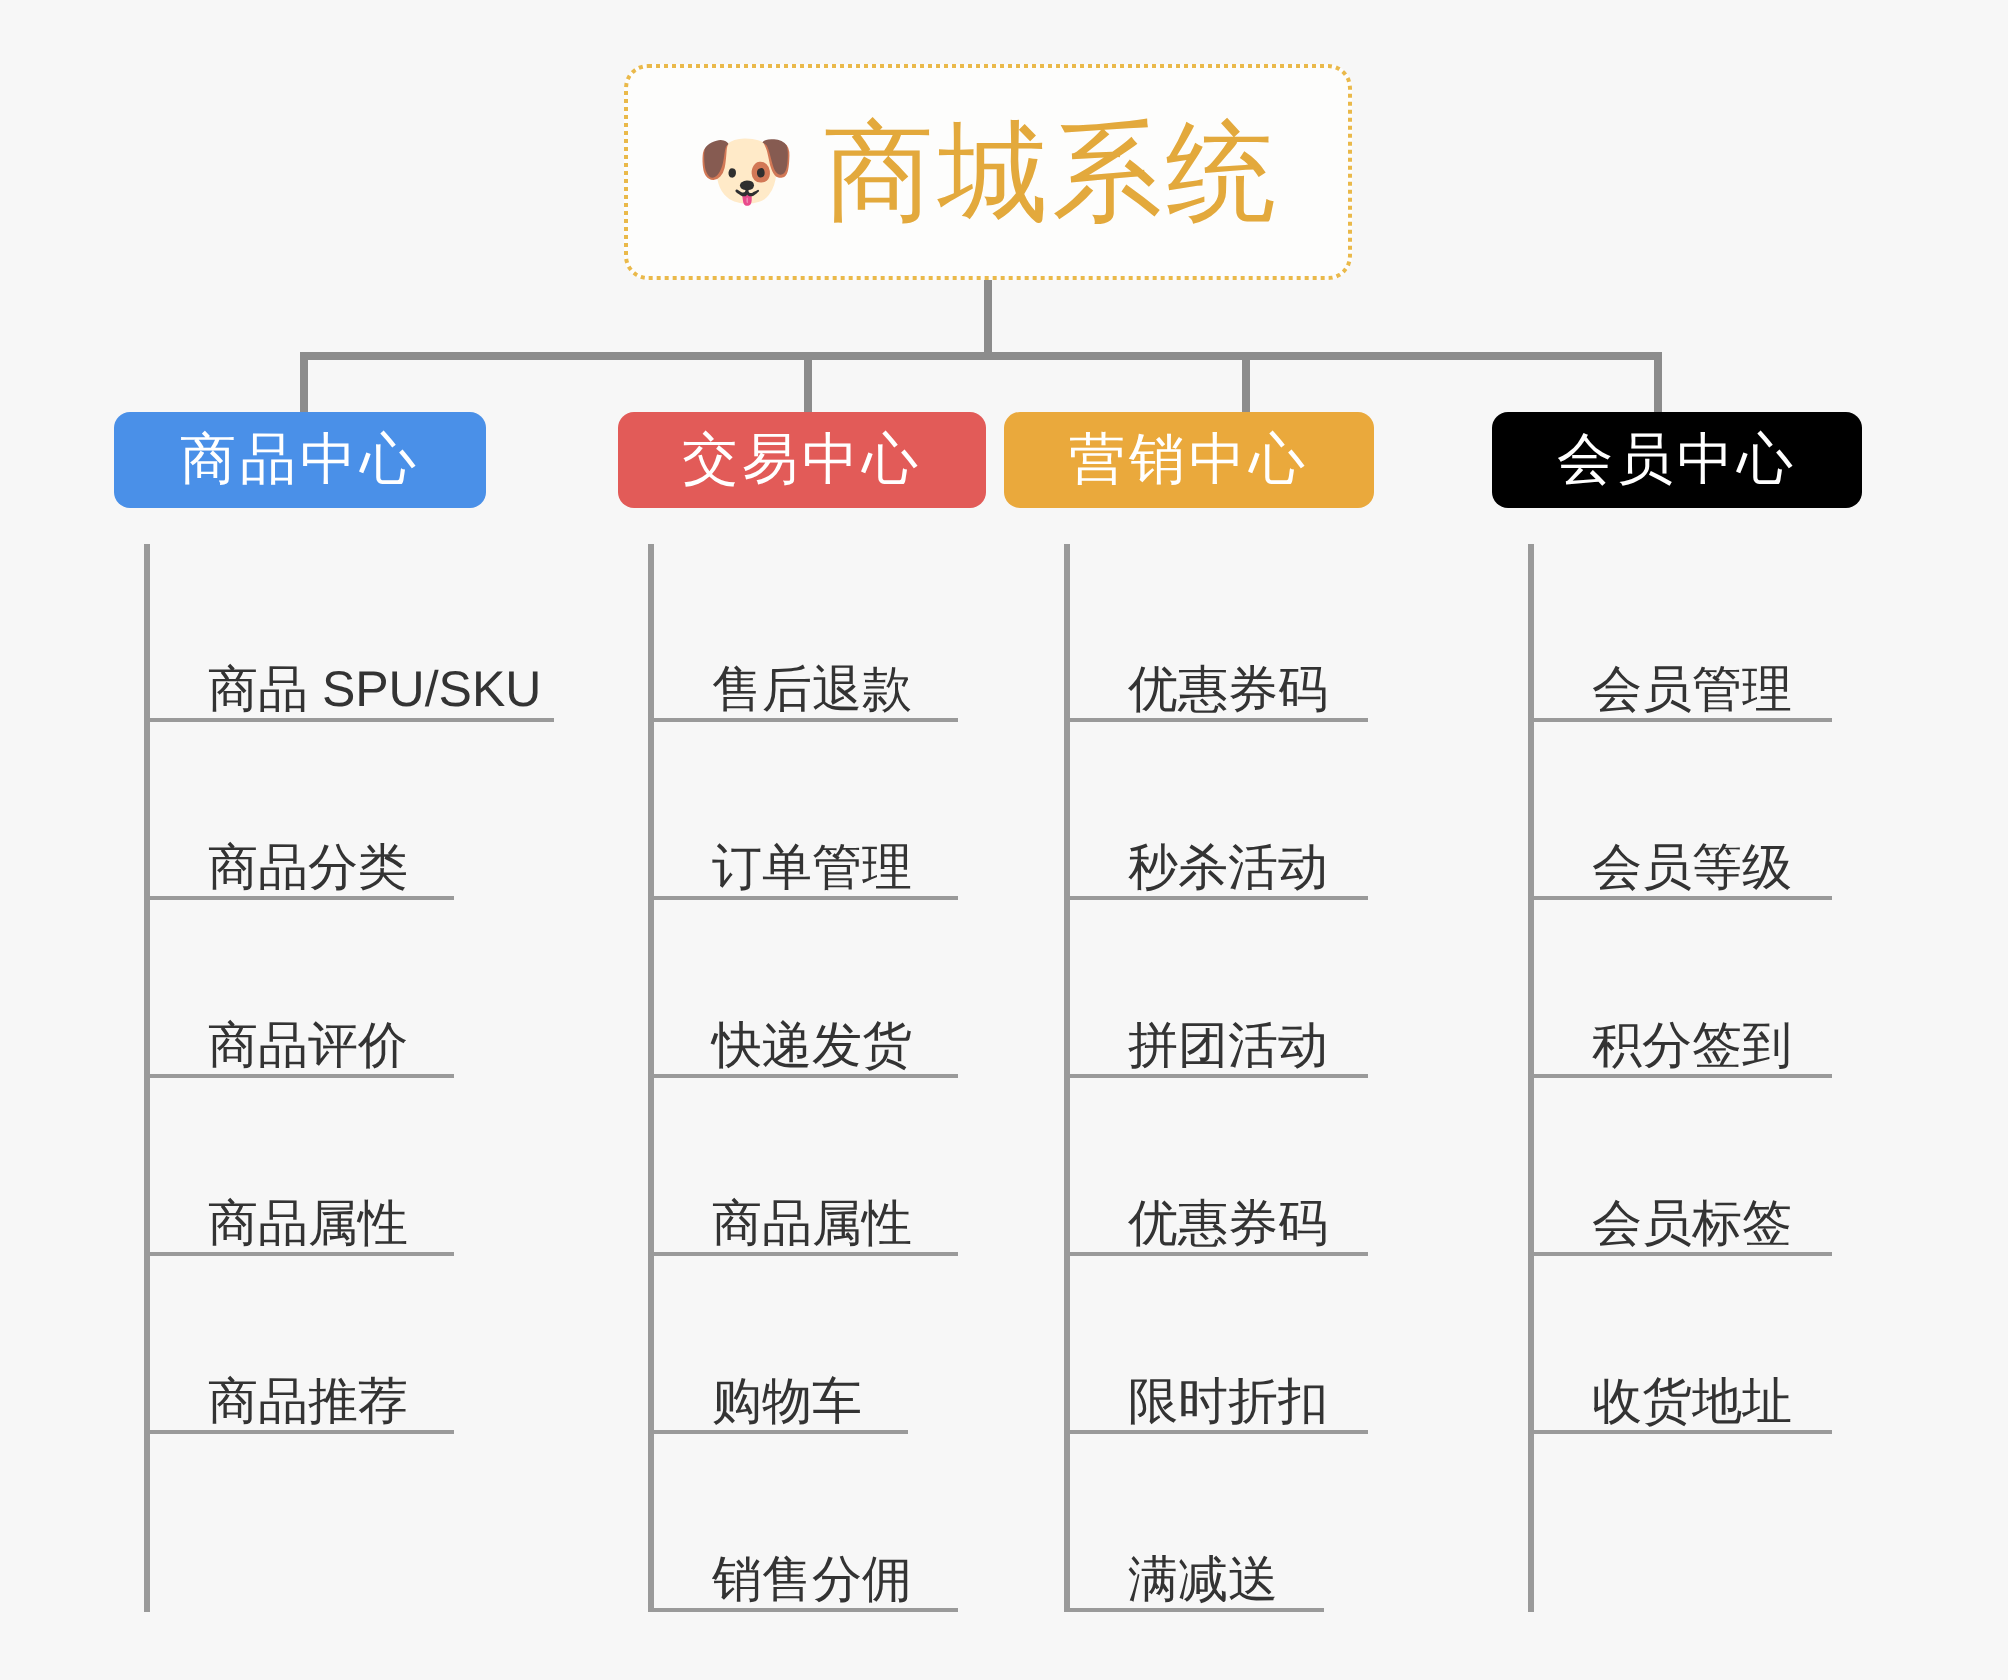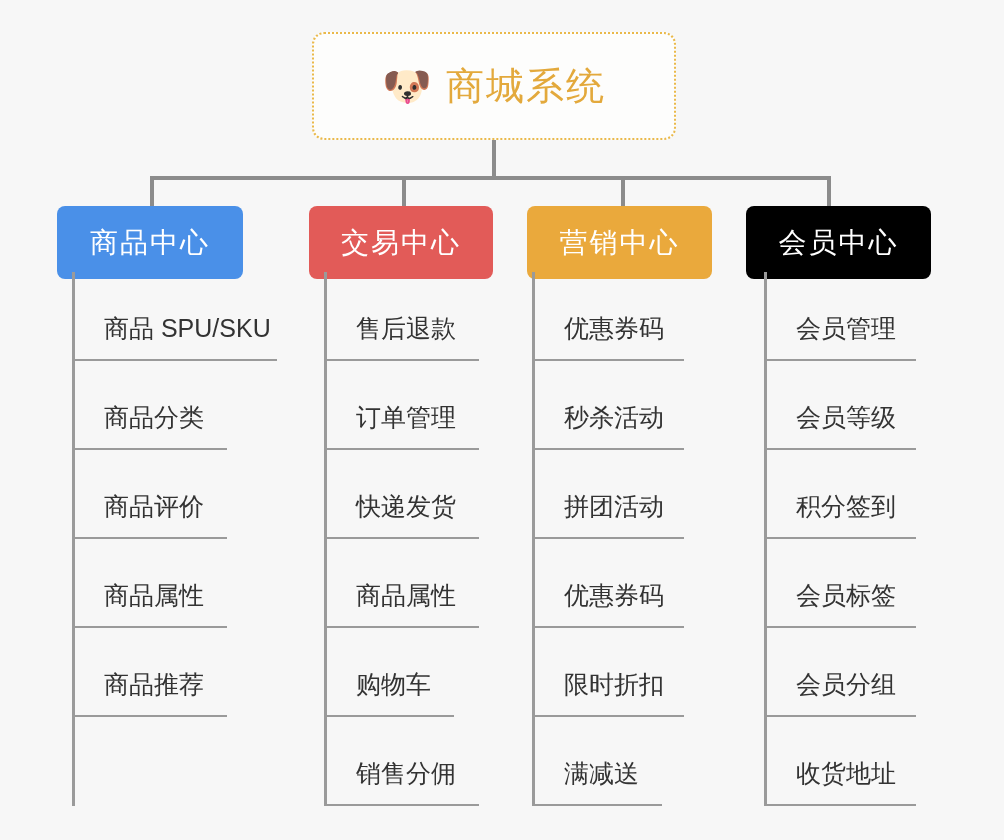--- a/index.html
+++ b/index.html
@@ -34,39 +34,39 @@
     align-items: center;
     justify-content: center;
     gap: 14px;
   }
   .root-emoji {
     font-size: 40px;
     line-height: 1;
     display: block;
   }
   .root-title {
-    font-size: 38px;
+    font-size: 55px;
     color: #e3a93c;
     letter-spacing: 2px;
     line-height: 1;
     white-space: nowrap;
   }
 
   
   .conn {
     position: absolute;
     background: #8c8c8c;
   }
   .conn-v { width: 4px; }
   .conn-h { height: 4px; }
 
   
   .cat-box {
     position: absolute;
-    height: 73px;
+    height: 48px;
     border-radius: 8px;
     display: flex;
     align-items: center;
     justify-content: center;
     box-sizing: border-box;
   }
   .cat-label {
     color: #ffffff;
     font-size: 28px;
     letter-spacing: 2px;
@@ -86,21 +86,21 @@
     width: 3px;
     background: #9a9a9a;
   }
   .leaf-item {
     position: relative;
     height: 89px;
     box-sizing: border-box;
     display: flex;
     align-items: flex-end;
     padding-left: 32px;
-    padding-bottom: 21px;
+    padding-bottom: 4px;
   }
   .leaf-rule {
     position: absolute;
     left: 0;
     bottom: 0;
     height: 2px;
     background: #9a9a9a;
   }
   .leaf-label {
     font-size: 25px;
@@ -130,21 +130,21 @@
   <div class="conn conn-v" style="left: 402px; top: 176px; height: 32px; background: rgb(140, 140, 140);"></div>
   <div class="conn conn-v" style="left: 621px; top: 176px; height: 32px; background: rgb(140, 140, 140);"></div>
   <div class="conn conn-v" style="left: 827px; top: 176px; height: 32px; background: rgb(140, 140, 140);"></div>
 
   <div class="cat-box" style="left: 57px; top: 206px; width: 186px; background: rgb(74, 144, 232);">
     <span class="cat-label">商品中心</span>
   </div>
   <div class="cat-box" style="left: 309px; top: 206px; width: 184px; background: rgb(226, 91, 88);">
     <span class="cat-label">交易中心</span>
   </div>
-  <div class="cat-box" style="left: 527px; top: 206px; width: 185px; background: rgb(234, 169, 60);">
+  <div class="cat-box" style="left: 502px; top: 206px; width: 185px; background: rgb(234, 169, 60);">
     <span class="cat-label">营销中心</span>
   </div>
   <div class="cat-box" style="left: 746px; top: 206px; width: 185px; background: #000000;">
     <span class="cat-label">会员中心</span>
   </div>
 
   <div class="leaf-col" style="left:72px;">
     <div class="leaf-spine" style="height:534px;"></div>
     <div class="leaf-item">
       <span class="leaf-rule" style="width:205px;"></span>
@@ -237,21 +237,17 @@
     <div class="leaf-item">
       <span class="leaf-rule" style="width:152px;"></span>
       <span class="leaf-label">积分签到</span>
     </div>
     <div class="leaf-item">
       <span class="leaf-rule" style="width:152px;"></span>
       <span class="leaf-label">会员标签</span>
     </div>
     <div class="leaf-item">
       <span class="leaf-rule" style="width:152px;"></span>
-      <span class="leaf-label">会员分组</span>
-    </div>
-    <div class="leaf-item">
-      <span class="leaf-rule" style="width:152px;"></span>
       <span class="leaf-label">收货地址</span>
     </div>
   </div>
 
 </div>
 
 </body></html>

